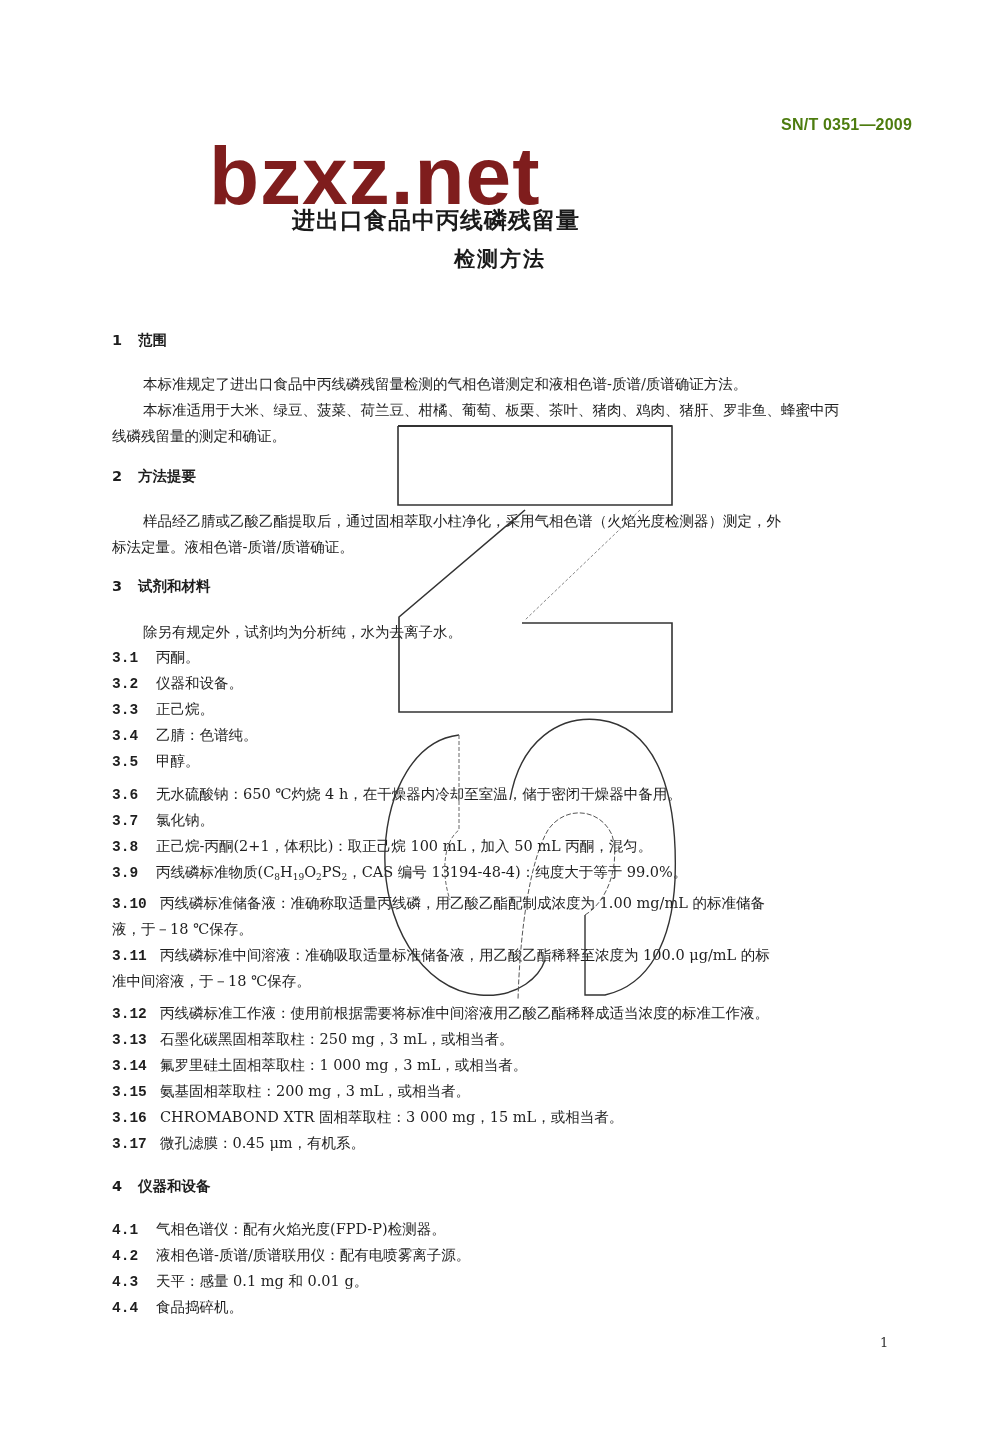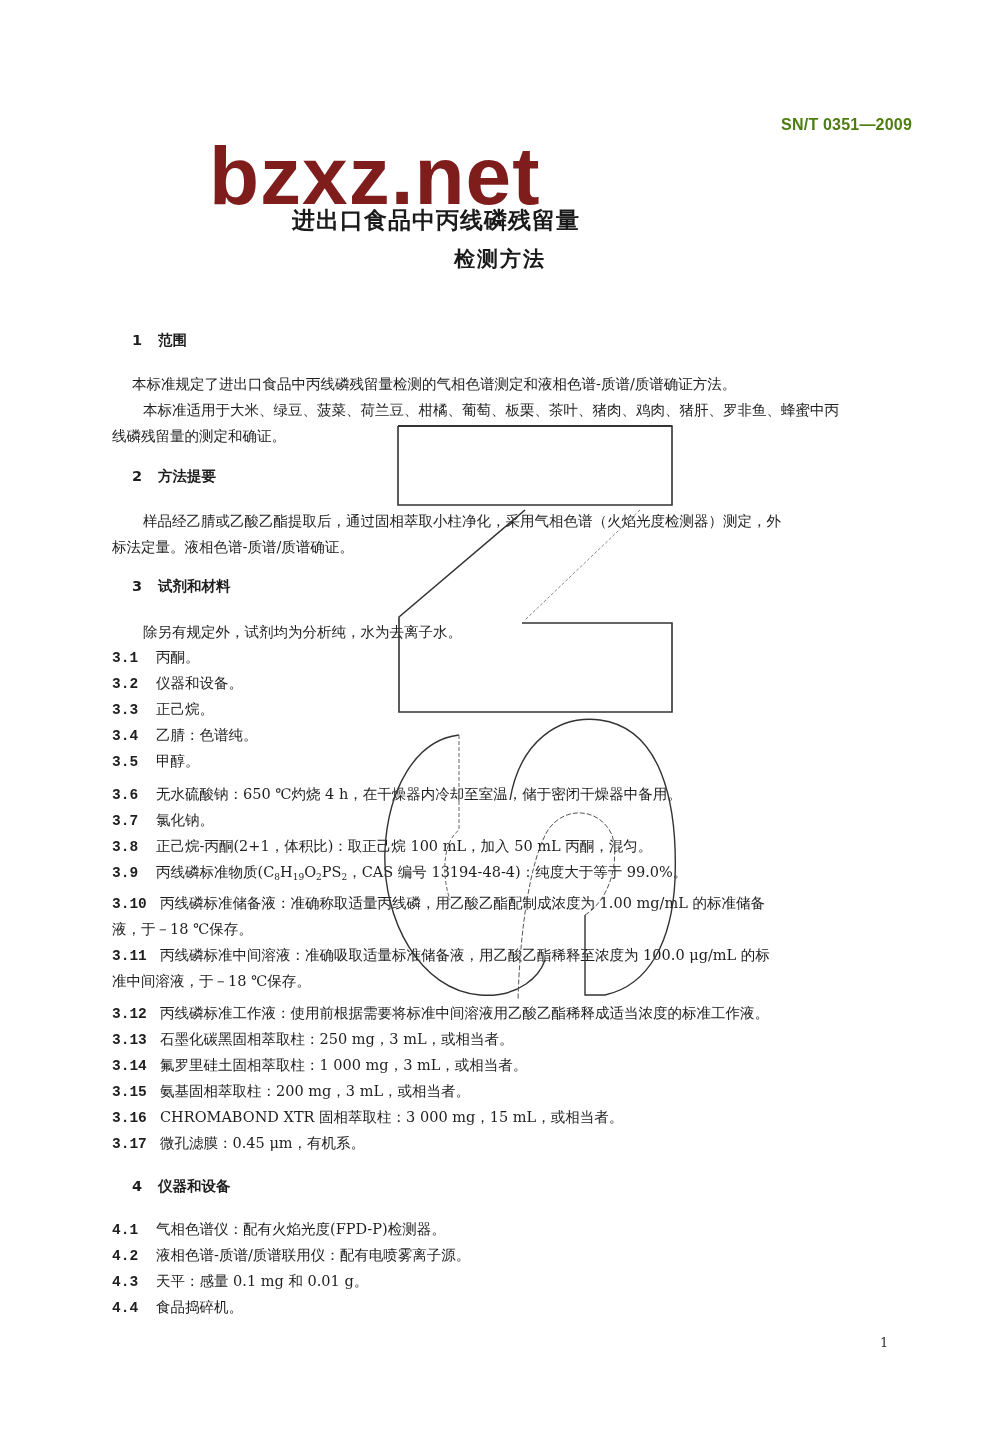--- a/index.html
+++ b/index.html
@@ -29,21 +29,21 @@
     position: absolute; top: 245px; left: 0; width: 1000px; text-align: center;
     font-family: "DejaVu Sans", sans-serif; font-weight: bold; font-size: 21px;
     letter-spacing: 2px; color: #1a1a1a;
   }
   .line {
     position: absolute; left: 112px; font-size: 14.5px; white-space: nowrap;
     line-height: 20px;
   }
   .heading {
     position: absolute; left: 112px; font-size: 14.5px; font-weight: bold;
-    font-family: "DejaVu Sans", sans-serif; white-space: nowrap; margin-left: 20px;
+    font-family: "DejaVu Sans", sans-serif; white-space: nowrap;
   }
   .heading .num { display: inline-block; width: 26px; }
   .item .num { display: inline-block; width: 44px; font-family: Liberation Mono, monospace; font-weight: bold; }
   .item .num.wide { width: 48px; }
   .page-number {
     position: absolute; top: 1335px; left: 880px; font-size: 13px; color: #333;
   }
   svg.overlay { position: absolute; left: 0; top: 0; pointer-events: none; }
   sub { font-size: 9px; vertical-align: -3px; }
 </style>
@@ -52,21 +52,21 @@
 
 <div class="std-code">SN/T 0351—2009</div>
 <div class="watermark">bzxz.net</div>
 
 <div class="title-1">进出口食品中丙线磷残留量</div>
 <div class="title-2">检测方法</div>
 
 <div class="heading" style="top:331px;">
   <span class="num">1</span><span>范围</span>
 </div>
-<div class="line" style="top:374px; left:132px;text-align:center;">本标准规定了进出口食品中丙线磷残留量检测的气相色谱测定和液相色谱-质谱/质谱确证方法。</div>
+<div class="line" style="top:374px; left:143px;text-align:center;">本标准规定了进出口食品中丙线磷残留量检测的气相色谱测定和液相色谱-质谱/质谱确证方法。</div>
 <div class="line" style="top:400px; left:143px;">本标准适用于大米、绿豆、菠菜、荷兰豆、柑橘、葡萄、板栗、茶叶、猪肉、鸡肉、猪肝、罗非鱼、蜂蜜中丙</div>
 <div class="line" style="top:426px;">线磷残留量的测定和确证。</div>
 
 <div class="heading" style="top:467px;">
   <span class="num">2</span><span>方法提要</span>
 </div>
 <div class="line" style="top:511px; left:143px;">样品经乙腈或乙酸乙酯提取后，通过固相萃取小柱净化，采用气相色谱（火焰光度检测器）测定，外</div>
 <div class="line" style="top:537px;">标法定量。液相色谱-质谱/质谱确证。</div>
 
 <div class="heading" style="top:577px;">

